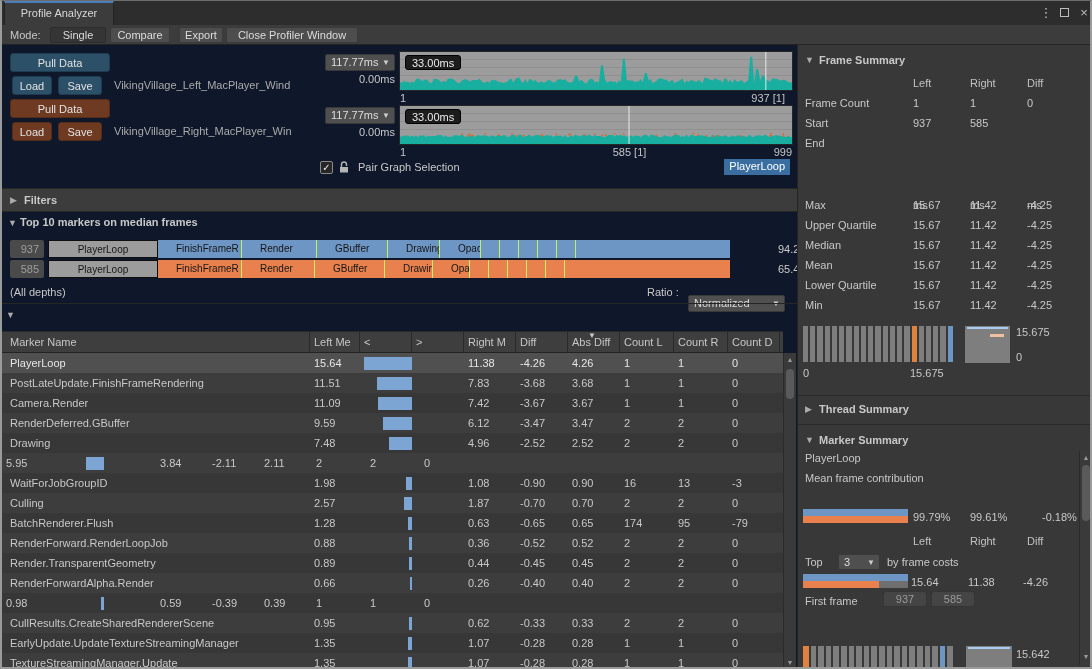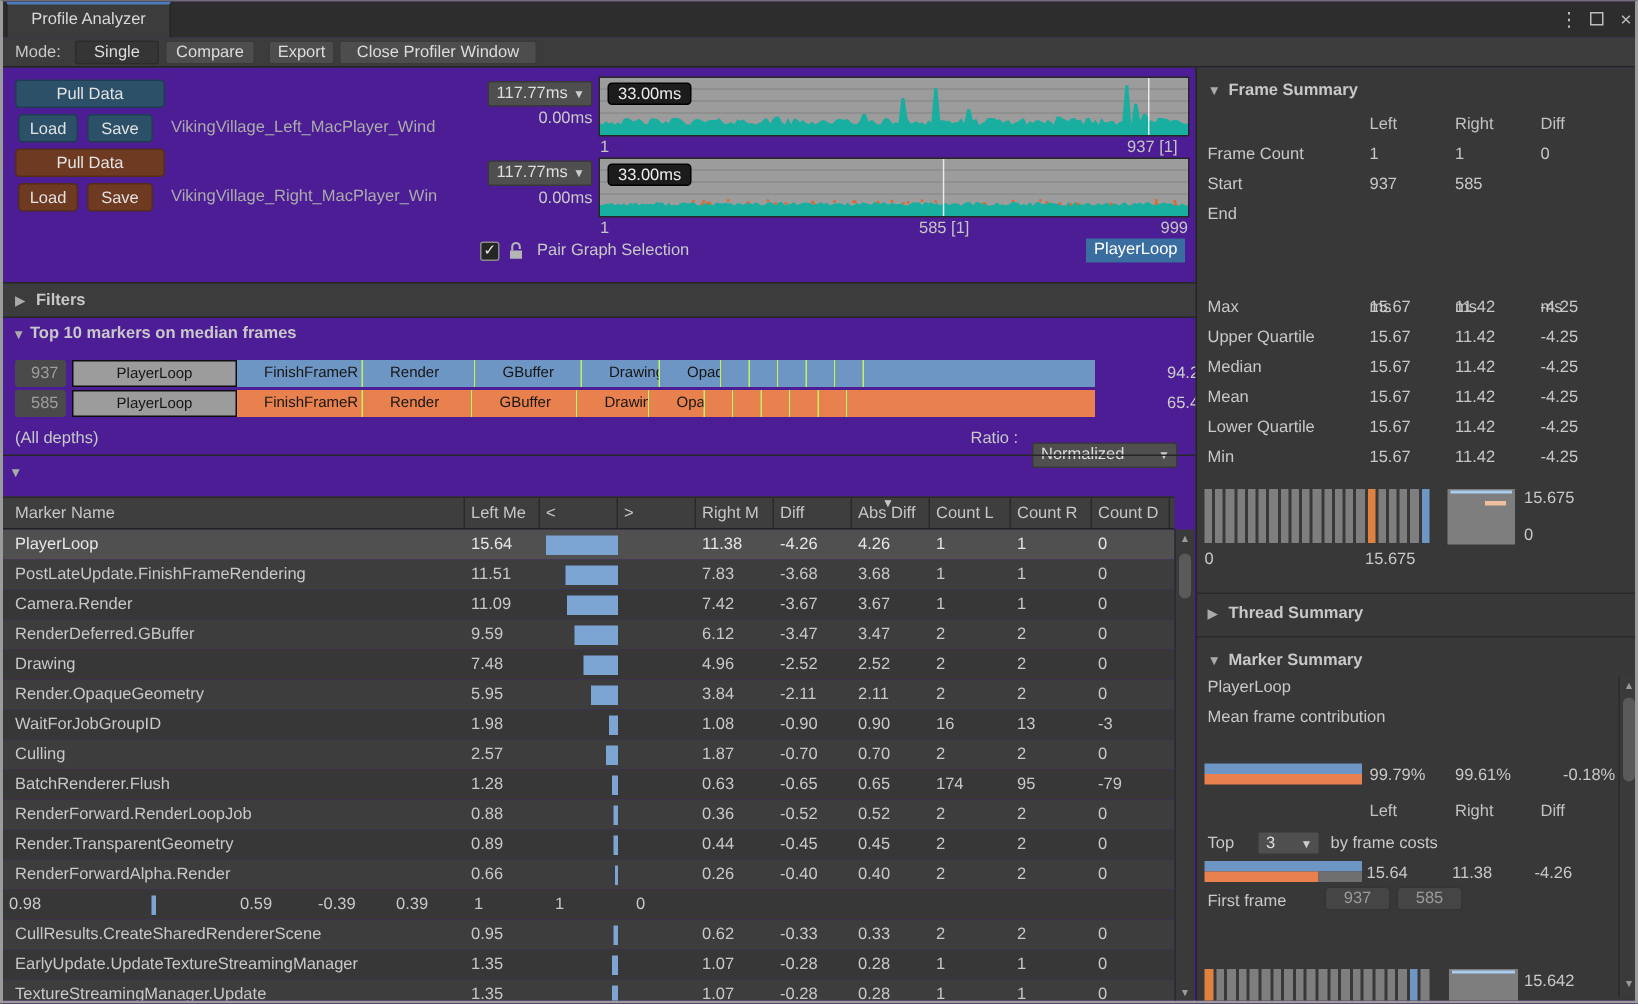--- a/index.html
+++ b/index.html
@@ -1,17 +1,17 @@
 <!DOCTYPE html>
 <html><head>
 <meta charset="utf-8">
 <style>
   *{margin:0;padding:0;box-sizing:border-box}
   html,body{width:1092px;height:669px;background:#383838;overflow:hidden}
-  #win{position:relative;width:1092px;height:669px;background:#4c1d95;
+  #win{position:relative;width:1092px;height:669px;background:#0f172a;
        border:2px solid #9B9B9B;border-top:1px solid #6E6E6E;overflow:hidden;
        font-family:"Liberation Sans","DejaVu Sans",sans-serif;font-size:11px;color:#C8C8C8;
        -webkit-font-smoothing:antialiased}
   .abs{position:absolute}
   .bold{font-weight:bold}
   .tri{color:#ABABAB;font-size:9px}
   
   #titlebar{position:absolute;left:0;top:0;right:0;height:24px;background:#2D2D2D}
   #tab{position:absolute;left:2px;top:0;width:110px;height:24px;background:#3C3C3C;
        border-top:2px solid #4C7DBA;border-left:1px solid #232323;border-right:1px solid #232323;
@@ -347,21 +347,20 @@
           <span class="c c3"></span>
           <span class="c c4">4.96</span>
           <span class="c c5">-2.52</span>
           <span class="c c6">2.52</span>
           <span class="c c7">2</span>
           <span class="c c8">2</span>
           <span class="c c9">0</span>
         </div>
 
         <div class="trow">
-          <span class="c c0">Render.OpaqueGeometry</span>
           <span class="c c1">5.95</span>
           <span class="c c2">
             <i class="lbar" style="width: 18px;"></i>
           </span>
           <span class="c c3"></span>
           <span class="c c4">3.84</span>
           <span class="c c5">-2.11</span>
           <span class="c c6">2.11</span>
           <span class="c c7">2</span>
           <span class="c c8">2</span>

